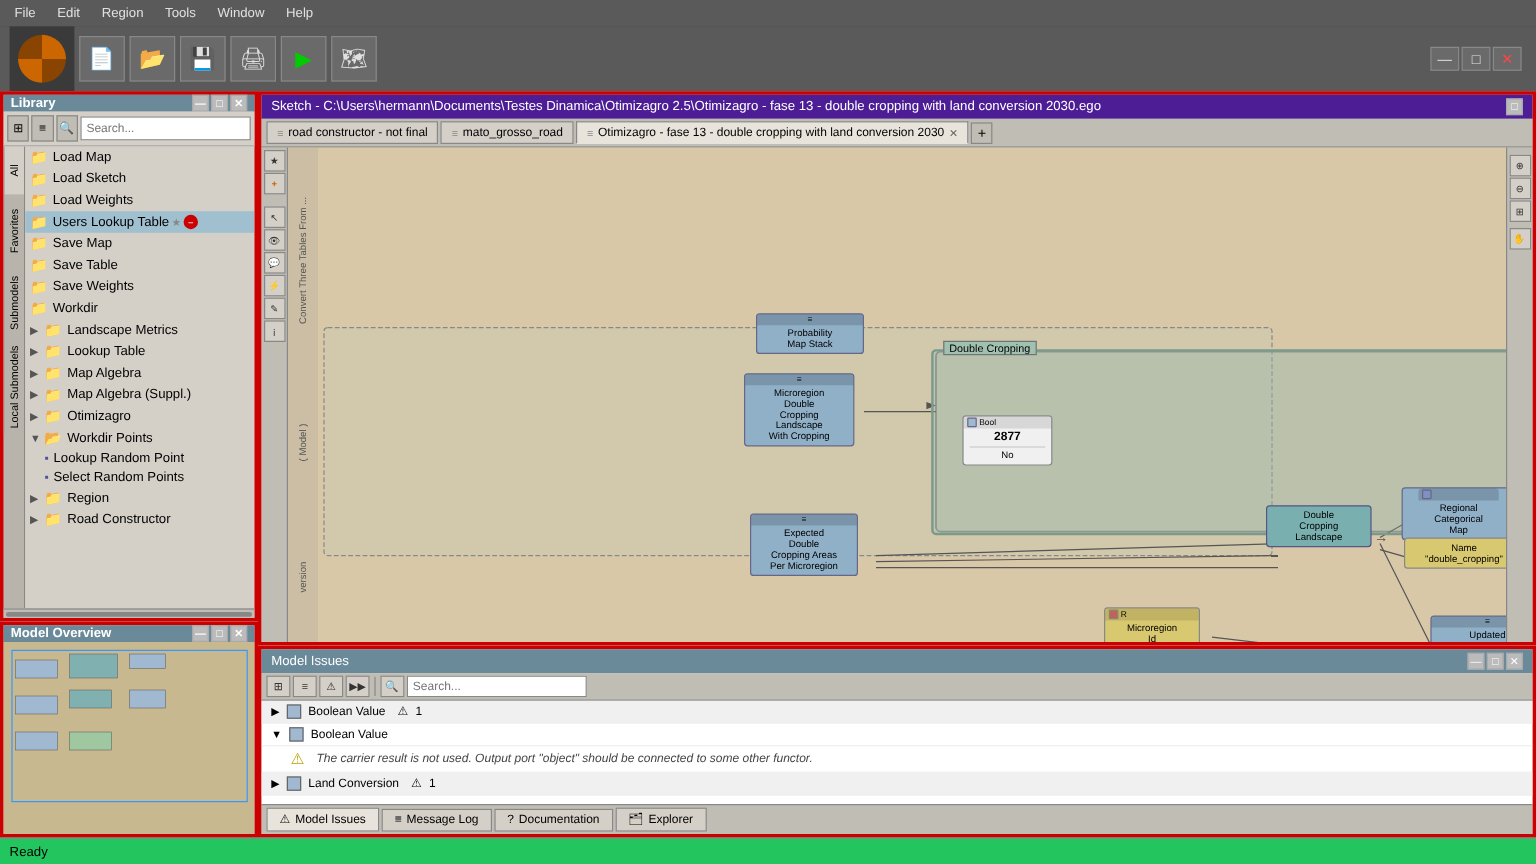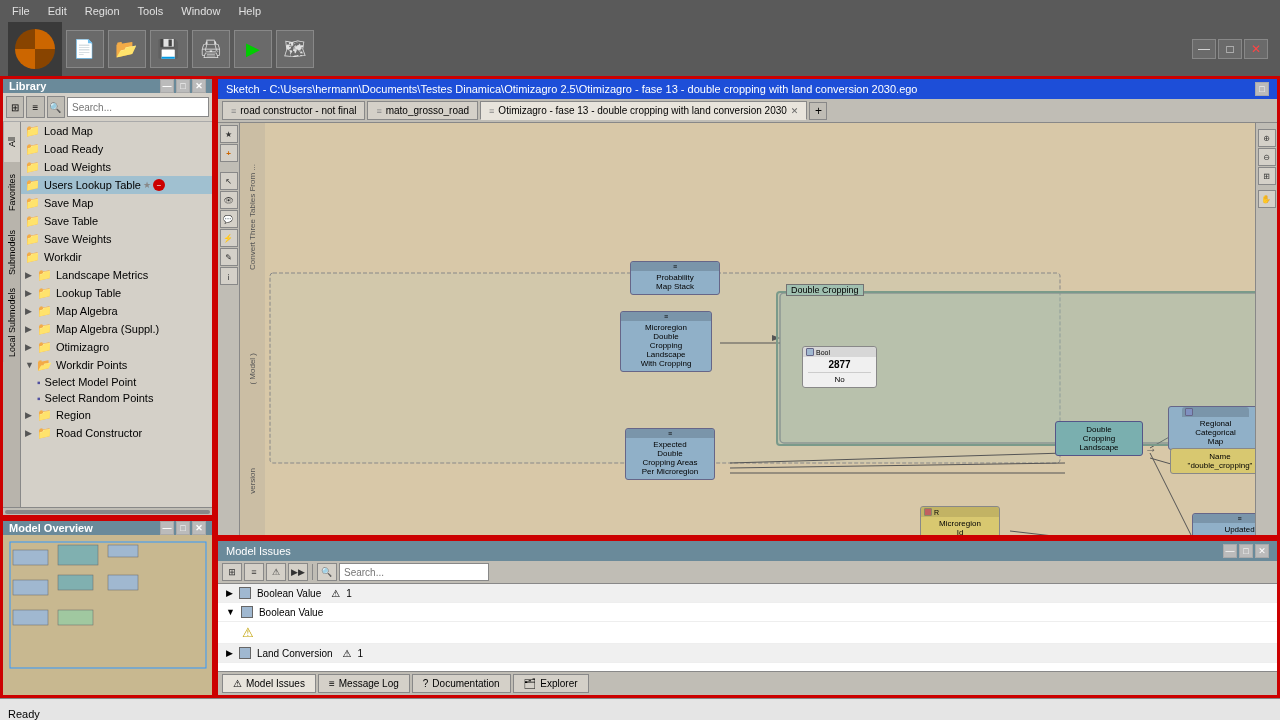--- a/index.html
+++ b/index.html
@@ -33,21 +33,21 @@
     .library-content { flex: 1; overflow-y: auto; background: #d4d0c8; }
     .tree-item { display: flex; align-items: center; padding: 2px 4px; cursor: pointer; font-size: 11px; }
     .tree-item.selected { background: #b0c8d8; }
     .tree-indent { padding-left: 16px; }
     .folder-icon { margin-right: 4px; color: #c8a020; font-size: 12px; }
     .item-icon { margin-right: 4px; font-size: 10px; color: #5050a0; }
     .expand-btn { width: 10px; margin-right: 2px; cursor: pointer; font-size: 9px; color: #555; }
 
     
     .sketch-area { flex: 1; border: 3px solid #c00; display: flex; flex-direction: column; background: #e8e4dc; }
-    .sketch-title-bar { background: #1d4ed8; color: white; padding: 3px 8px; font-size: 11px; display: flex; align-items: center; gap: 8px; }
+    .sketch-title-bar { background: #4c1d95; color: white; padding: 3px 8px; font-size: 11px; display: flex; align-items: center; gap: 8px; }
 
     .tabs-bar { background: #c0bdb5; display: flex; align-items: center; border-bottom: 1px solid #888; padding: 2px 4px; gap: 2px; }
     .tab { background: #d4d0c8; border: 1px solid #888; padding: 3px 8px; font-size: 10px; cursor: pointer; display: flex; align-items: center; gap: 4px; }
     .tab.active { background: #e8e4dc; border-bottom: 1px solid #e8e4dc; }
     .tab-close { font-size: 9px; cursor: pointer; color: #666; }
     .tab-add { background: none; border: 1px solid #888; width: 18px; height: 18px; display: flex; align-items: center; justify-content: center; cursor: pointer; font-size: 12px; }
     .model-tb-btn { width: 18px; height: 18px; background: #d4d0c8; border: 1px solid #888; display: flex; align-items: center; justify-content: center; cursor: pointer; font-size: 8px; color: #333; }
 
     
     .bottom-panel { height: 160px; border: 3px solid #c00; background: #e8e4dc; display: flex; flex-direction: column; }
@@ -59,21 +59,21 @@
     .issue-expand { font-size: 9px; cursor: pointer; }
     .issue-node-icon { width: 12px; height: 12px; background: #a0b8d0; border: 1px solid #666; display: inline-block; }
     .issue-indent { padding-left: 24px; }
     .issue-msg { color: #444; font-style: italic; }
 
     .bottom-tabs { background: #c0bdb5; display: flex; align-items: center; padding: 2px 4px; gap: 2px; border-top: 1px solid #888; }
     .bottom-tab { background: #d4d0c8; border: 1px solid #888; padding: 3px 10px; font-size: 10px; cursor: pointer; display: flex; align-items: center; gap: 4px; }
     .bottom-tab.active { background: #e8e4dc; }
 
     
-    .status-bar { background: #e5e5e5; height: 22px; display: flex; align-items: flex-end; padding: 0 8px; font-size: 11px; border-top: 1px solid #888; }
+    .status-bar { background: #22c55e; height: 22px; display: flex; align-items: center; padding: 0 8px; font-size: 11px; border-top: 1px solid #888; }
 
     
     .overview-panel { width: 215px; min-height: 180px; background: #d4d0c8; border: 3px solid #c00; display: flex; flex-direction: column; }
     .overview-content { flex: 1; background: #c8b890; position: relative; overflow: hidden; }
 
     .full-main { display: flex; flex-direction: column; height: calc(720px - 22px - 54px); }
     .mid-row { display: flex; flex: 1; min-height: 0; }
     .left-col { display: flex; flex-direction: column; width: 215px; }
 
     .red-border { border: 3px solid #cc0000; }
@@ -144,21 +144,21 @@
             <div class="lib-tab" style="height:80px;font-size:9px;">Local Submodels</div>
           </div>
 
           <div class="library-content">
             <div class="tree-item">
               <span class="folder-icon">📁</span>
               <span>Load Map</span>
             </div>
             <div class="tree-item">
               <span class="folder-icon">📁</span>
-              <span>Load Ready</span>
+              <span>Load Sketch</span>
             </div>
             <div class="tree-item">
               <span class="folder-icon">📁</span>
               <span>Load Weights</span>
             </div>
             <div class="tree-item selected" style="background:#a0c0d0;">
               <span class="folder-icon">📁</span>
               <span>Users Lookup Table</span>
               <span style="margin-left:2px;color:#888;font-size:9px;">★</span>
               <span style="margin-left:2px;width:12px;height:12px;background:#cc0000;border-radius:50%;display:inline-flex;align-items:center;justify-content:center;color:white;font-size:8px;">−</span>
@@ -204,21 +204,21 @@
               <span class="folder-icon">📁</span>
               <span>Otimizagro</span>
             </div>
             <div class="tree-item">
               <span class="expand-btn">▼</span>
               <span class="folder-icon">📂</span>
               <span>Workdir Points</span>
             </div>
             <div class="tree-item tree-indent">
               <span class="item-icon">▪</span>
-              <span>Select Model Point</span>
+              <span>Lookup Random Point</span>
             </div>
             <div class="tree-item tree-indent">
               <span class="item-icon">▪</span>
               <span>Select Random Points</span>
             </div>
             <div class="tree-item">
               <span class="expand-btn">▶</span>
               <span class="folder-icon">📁</span>
               <span>Region</span>
             </div>
@@ -438,20 +438,21 @@
             <span> 1</span>
           </div>
 
           <div class="issue-row">
             <span class="issue-expand">▼</span>
             <div class="issue-node-icon" style="background:#a0b8d0;"></div>
             <span>Boolean Value</span>
           </div>
           <div class="issue-row issue-indent">
             <span style="color:#c0a000;font-size:13px;margin-right:4px;">⚠</span>
+            <span class="issue-msg">The carrier result is not used. Output port "object" should be connected to some other functor.</span>
           </div>
 
           <div class="issue-row" style="background:#f0f0f0;">
             <span class="issue-expand">▶</span>
             <div class="issue-node-icon" style="background:#a0b8d0;"></div>
             <span>Land Conversion</span>
             <span style="margin-left:4px;">⚠</span>
             <span> 1</span>
           </div>
         </div>

